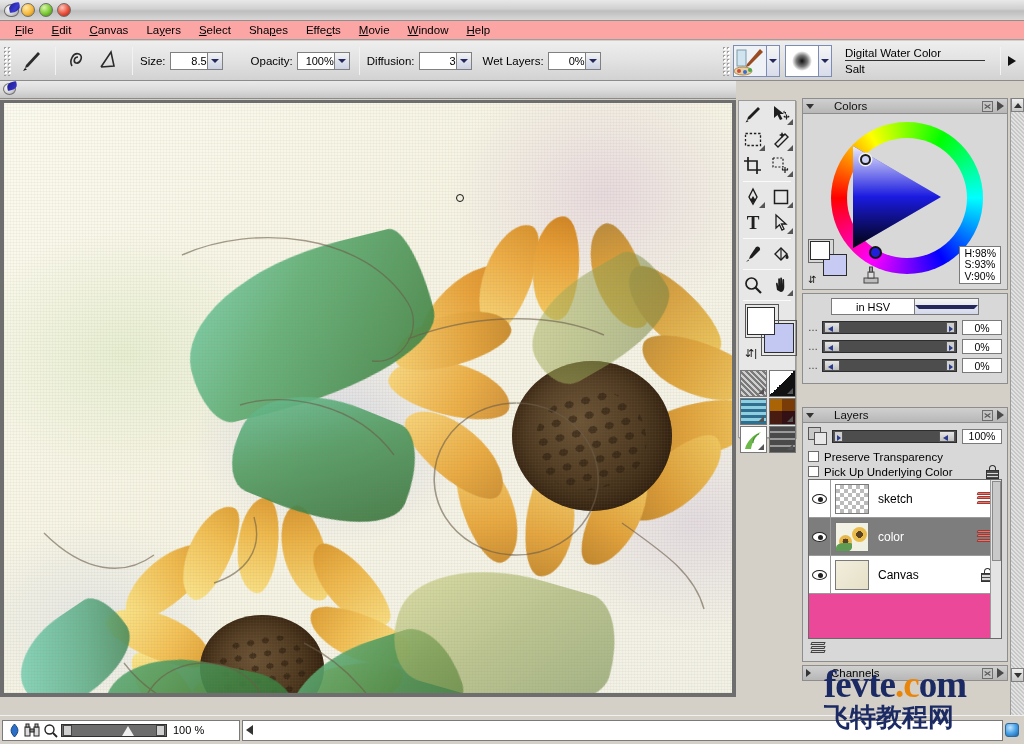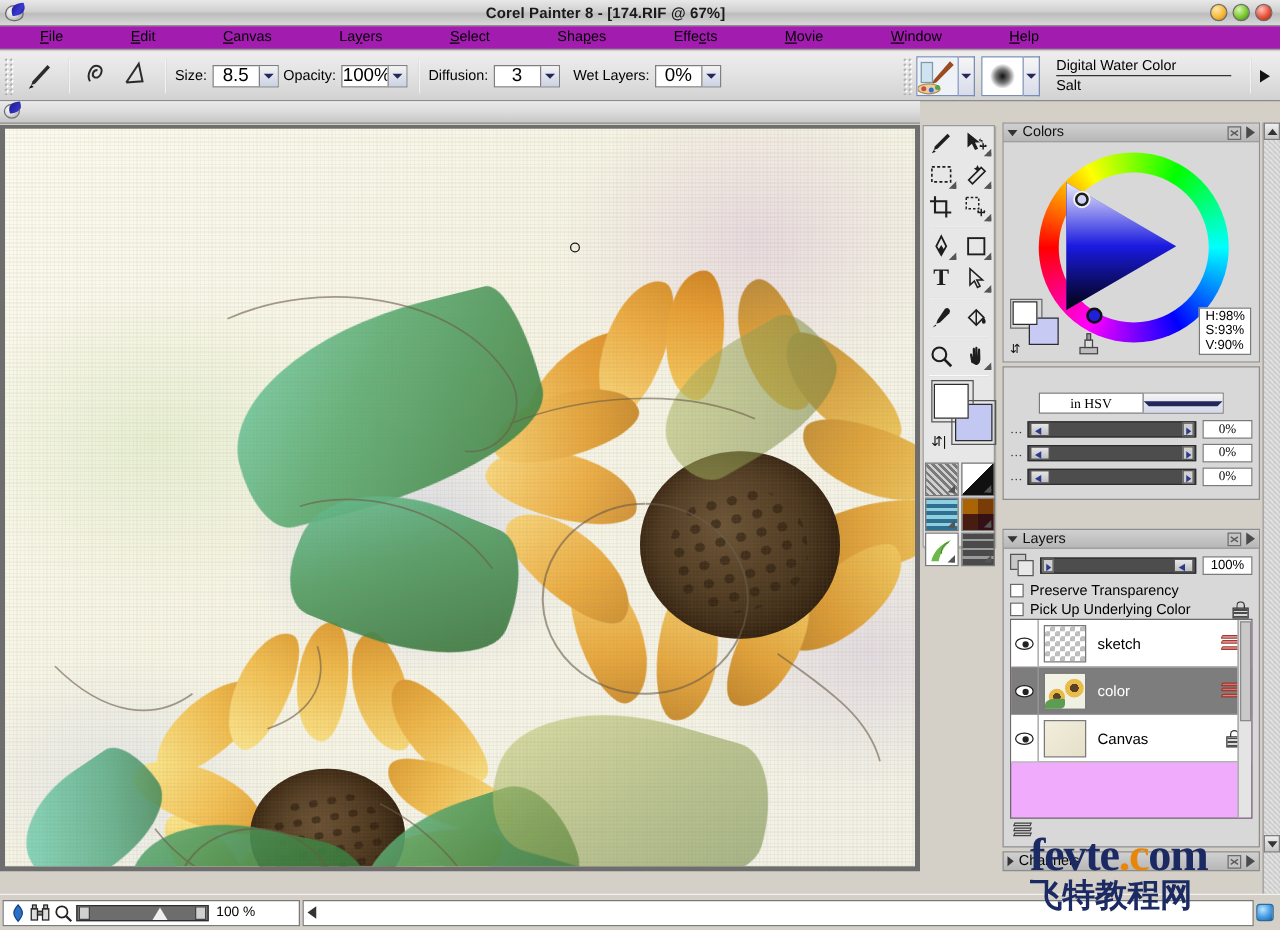--- a/index.html
+++ b/index.html
@@ -47,23 +47,23 @@
   }
   #win-buttons { display: flex; gap: 4px; margin-right: 6px; flex: 0 0 auto; }
   .wbtn { width: 14px; height: 14px; border-radius: 50%; border: 1px solid #6d6d6d; }
   .wbtn.min { background: radial-gradient(circle at 35% 30%, #ffe9a8 0%, #f6b93b 55%, #c07a10 100%); }
   .wbtn.max { background: radial-gradient(circle at 35% 30%, #d8f7a8 0%, #79c832 55%, #3d7a12 100%); }
   .wbtn.close { background: radial-gradient(circle at 35% 30%, #ffc2b8 0%, #e8503a 55%, #9e2010 100%); }
 
   
   #menubar {
     position: absolute; left: 0; top: 21px; width: 1024px; height: 19px;
-    background: #a21caf;
+    background: #fca5a5;
     border-bottom: 1px solid #9e9e9e;
-    display: flex; align-items: center; padding-left: 23px; gap: 36px;
+    display: flex; align-items: center; padding-left: 6px;
   }
   .menu-item {
     padding: 1px 9px; font-size: 11.5px; color: #000; cursor: default;
     font-family: "Liberation Sans", sans-serif;
   }
   .menu-item u { text-decoration: underline; }
 
   
   #propbar {
     position: absolute; left: 0; top: 41px; width: 1024px; height: 40px;
@@ -79,21 +79,21 @@
     flex: 0 0 auto;
   }
   .vsep { width: 1px; height: 28px; background: #a8a8a8; border-right: 1px solid #f2f2f2; margin: 0 7px; flex:0 0 auto;}
   .prop-label { font-size: 11.5px; color: #000; margin-right: 4px; white-space: nowrap; }
   .numbox {
     display: inline-flex; align-items: stretch; height: 18px;
     border: 1px solid #808080; background: #fff; margin-right: 2px;
   }
   .numbox input {
     border: none; outline: none; background: transparent;
-    width: 36px; text-align: center; font-size: 15px;
+    width: 36px; text-align: right; font-size: 11px;
     font-family: "Liberation Sans", sans-serif; padding: 0;
   }
   .numbox .spin {
     width: 15px; background: linear-gradient(to bottom,#f3f3f3,#ccd2e4);
     border-left: 1px solid #808080;
     display: flex; align-items: center; justify-content: center;
   }
   .caret-d {
     width: 0; height: 0; border-left: 4px solid transparent; border-right: 4px solid transparent;
     border-top: 4px solid #23275c;
@@ -212,21 +212,21 @@
   
   #palettes { position: absolute; left: 802px; top: 98px; width: 222px; height: 622px; }
   .panel { width: 206px; background: #d8d8d8; border: 1px solid #8d8d8d; margin-bottom: 3px; }
   .panel-hdr {
     height: 15px; background: linear-gradient(to bottom,#d0d0d0,#b7b7b7);
     border-bottom: 1px solid #8d8d8d;
     display: flex; align-items: center; padding: 0 3px; font-size: 11.5px; color: #111;
   }
   .tri-d { width:0;height:0;border-left:4px solid transparent;border-right:4px solid transparent;border-top:5px solid #333; margin-right:4px;}
   .tri-r { width:0;height:0;border-top:4px solid transparent;border-bottom:4px solid transparent;border-left:5px solid #333;margin-right:4px;}
-  .hdr-title { flex:1 1 auto; }
+  .hdr-title { flex:1 1 auto;margin-left:16px; }
   .hdr-btn { width: 11px; height: 11px; border: 1px solid #6d6d6d; background: #c4c4c4; margin-left: 3px; position: relative; }
   .hdr-btn::before, .hdr-btn::after {
     content:''; position: absolute; left: 1px; top: 4px; width: 7px; height: 1px; background: #5a5a5a;
   }
   .hdr-btn::before { transform: rotate(35deg); }
   .hdr-btn::after { transform: rotate(-35deg); }
   .hdr-arrow { width:0;height:0;border-top:5px solid transparent;border-bottom:5px solid transparent;border-left:7px solid #4a4a4a; margin-left:4px;}
 
   
   #colors-body { height: 175px; position: relative; background: #d8d8d8; }
@@ -269,21 +269,21 @@
     font-family: "Liberation Sans", sans-serif;
   }
   #colorsq-mini { position: absolute; left: 5px; bottom: 4px; width: 54px; height: 46px; }
   #cm-outl { position: absolute; left: 0; top: 0; width: 26px; height: 24px; border: 1px solid #6a6a6a; }
   #cm-front { position: absolute; left: 2px; top: 2px; width: 20px; height: 19px; background: #fff; border: 1.5px solid #2b2b2b; }
   #cm-back { position: absolute; left: 15px; top: 15px; width: 24px; height: 22px; background: #c7cbf4; border: 1.5px solid #2b2b2b; }
   #cm-swap { position: absolute; left: 0; bottom: 0; font-size: 10px; color: #111; }
   #clone-icon { position: absolute; left: 58px; bottom: 4px; width: 20px; height: 20px; }
 
   
-  #cv-body { padding: 20px 5px 6px 5px; font-family: Liberation Serif, serif; }
+  #cv-body { padding: 4px 5px 6px 5px; }
   .cv-select {
     width: 148px; height: 17px; margin: 0 auto 5px auto; background: #fff;
     border: 1px solid #7a7a7a; display: flex; align-items: center; position: relative;
   }
   .cv-select span { flex: 1 1 auto; text-align: center; font-size: 11px; }
   .cv-select .spin {
     width: 16px; height: 15px; background: linear-gradient(to bottom,#f5f5f5,#d3d8ea);
     border-left: 1px solid #7a7a7a; display:flex;align-items:center;justify-content:center;
   }
   .cv-row { display: flex; align-items: center; margin-bottom: 4px; }
@@ -342,21 +342,21 @@
   .lock .shackle {
     position: absolute; left: 4px; top: 0; width: 7px; height: 6px;
     border: 1.8px solid #333; border-bottom: none; border-radius: 4px 4px 0 0;
   }
   .lock .body {
     position: absolute; left: 1px; top: 5px; width: 13px; height: 9px;
     background: repeating-linear-gradient(to bottom,#4a4a4a 0 1.5px,#d8d8d8 1.5px 3px);
     border: 1px solid #333;
   }
   #layer-list {
-    border: 1px solid #6a6a6a; background: #f0abfc; height: 160px; position: relative; overflow: hidden;
+    border: 1px solid #6a6a6a; background: #ec4899; height: 160px; position: relative; overflow: hidden;
   }
   .layer-item {
     display: flex; align-items: center; height: 38px; border-bottom: 1px solid #9a9a9a;
     background: #fff; position: relative;
   }
   .layer-item.sel { background: #7d7d7d; color: #fff; }
   .eye-cell {
     width: 22px; height: 100%; display:flex;align-items:center;justify-content:center;
     border-right: 1px solid #9a9a9a; background: #fff;
   }
@@ -468,21 +468,20 @@
 </head>
 <body>
 
 <div id="app">
 
   <div id="titlebar">
     <div id="app-icon">
       <div class="ball"></div>
         <div class="swoosh"></div>
     </div>
-    <div id="title-text">Corel Painter 8 - [174.RIF @ 67%]</div>
     <div id="win-buttons">
       <div class="wbtn min"></div>
       <div class="wbtn max"></div>
       <div class="wbtn close"></div>
     </div>
   </div>
 
   <div id="menubar">
     <div class="menu-item"><u>F</u><span>ile</span></div>
     <div class="menu-item"><u>E</u>dit</div>
@@ -524,21 +523,21 @@
     <div class="vsep"></div>
 
     <span class="prop-label">Size:</span>
     <span class="numbox">
       <input type="text" value="8.5" style="">
       <span class="spin">
           <span class="caret-d"></span>
         </span>
     </span>
 
-    <span class="prop-label" style="margin-left:2px">Opacity:</span>
+    <span class="prop-label" style="margin-left:26px">Opacity:</span>
     <span class="numbox">
       <input type="text" value="100%" style="">
       <span class="spin">
           <span class="caret-d"></span>
         </span>
     </span>
 
     <div class="vsep"></div>
 
     <span class="prop-label">Diffusion:</span>

